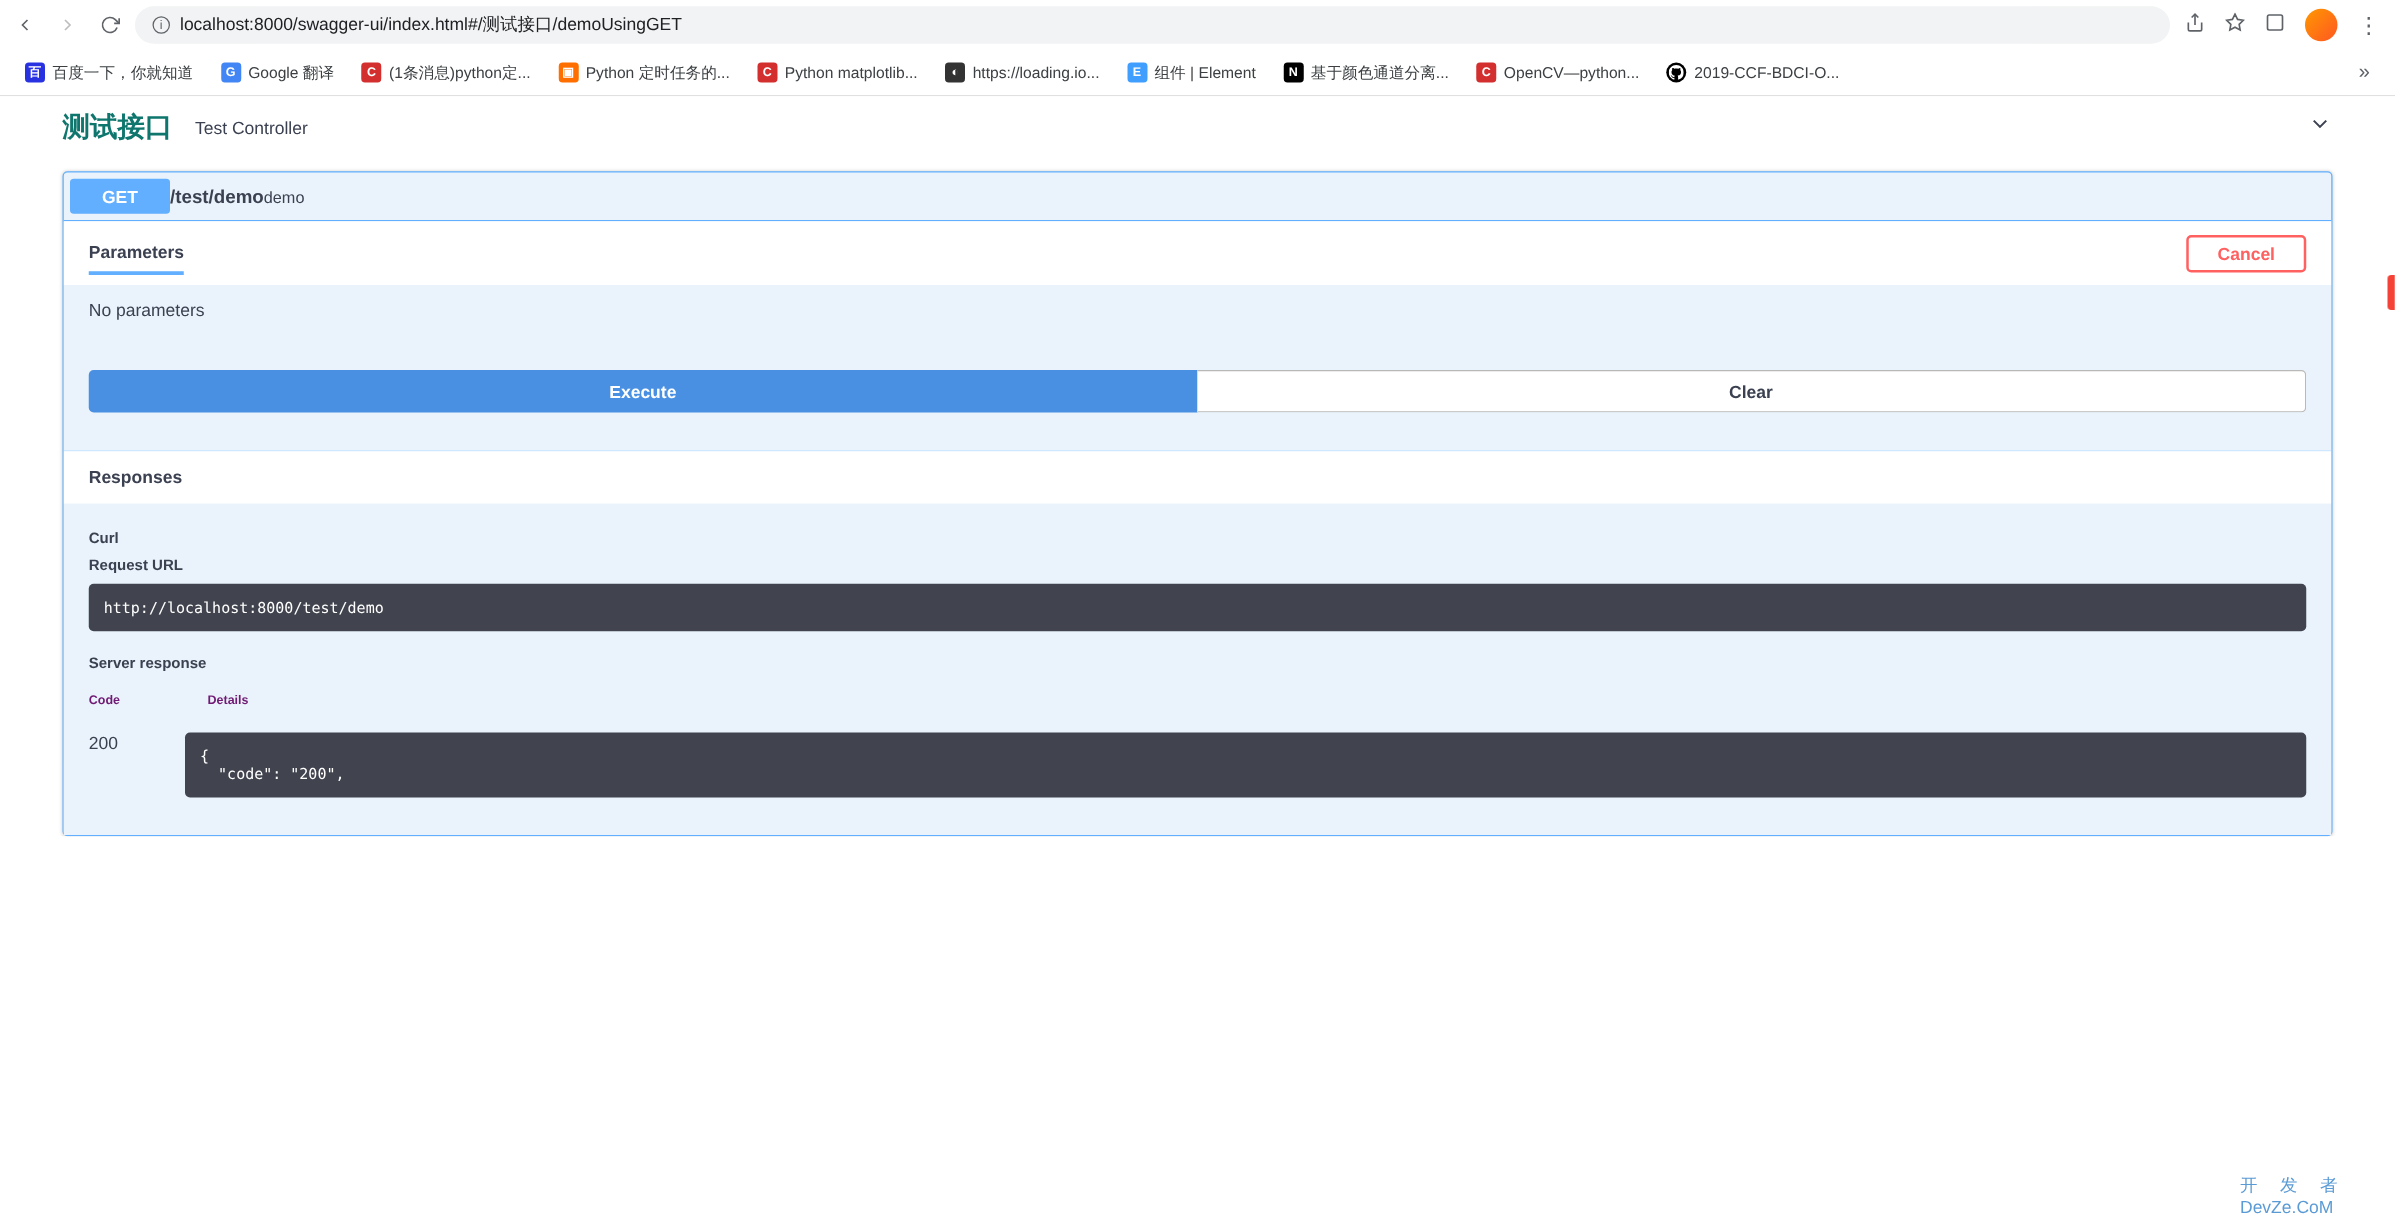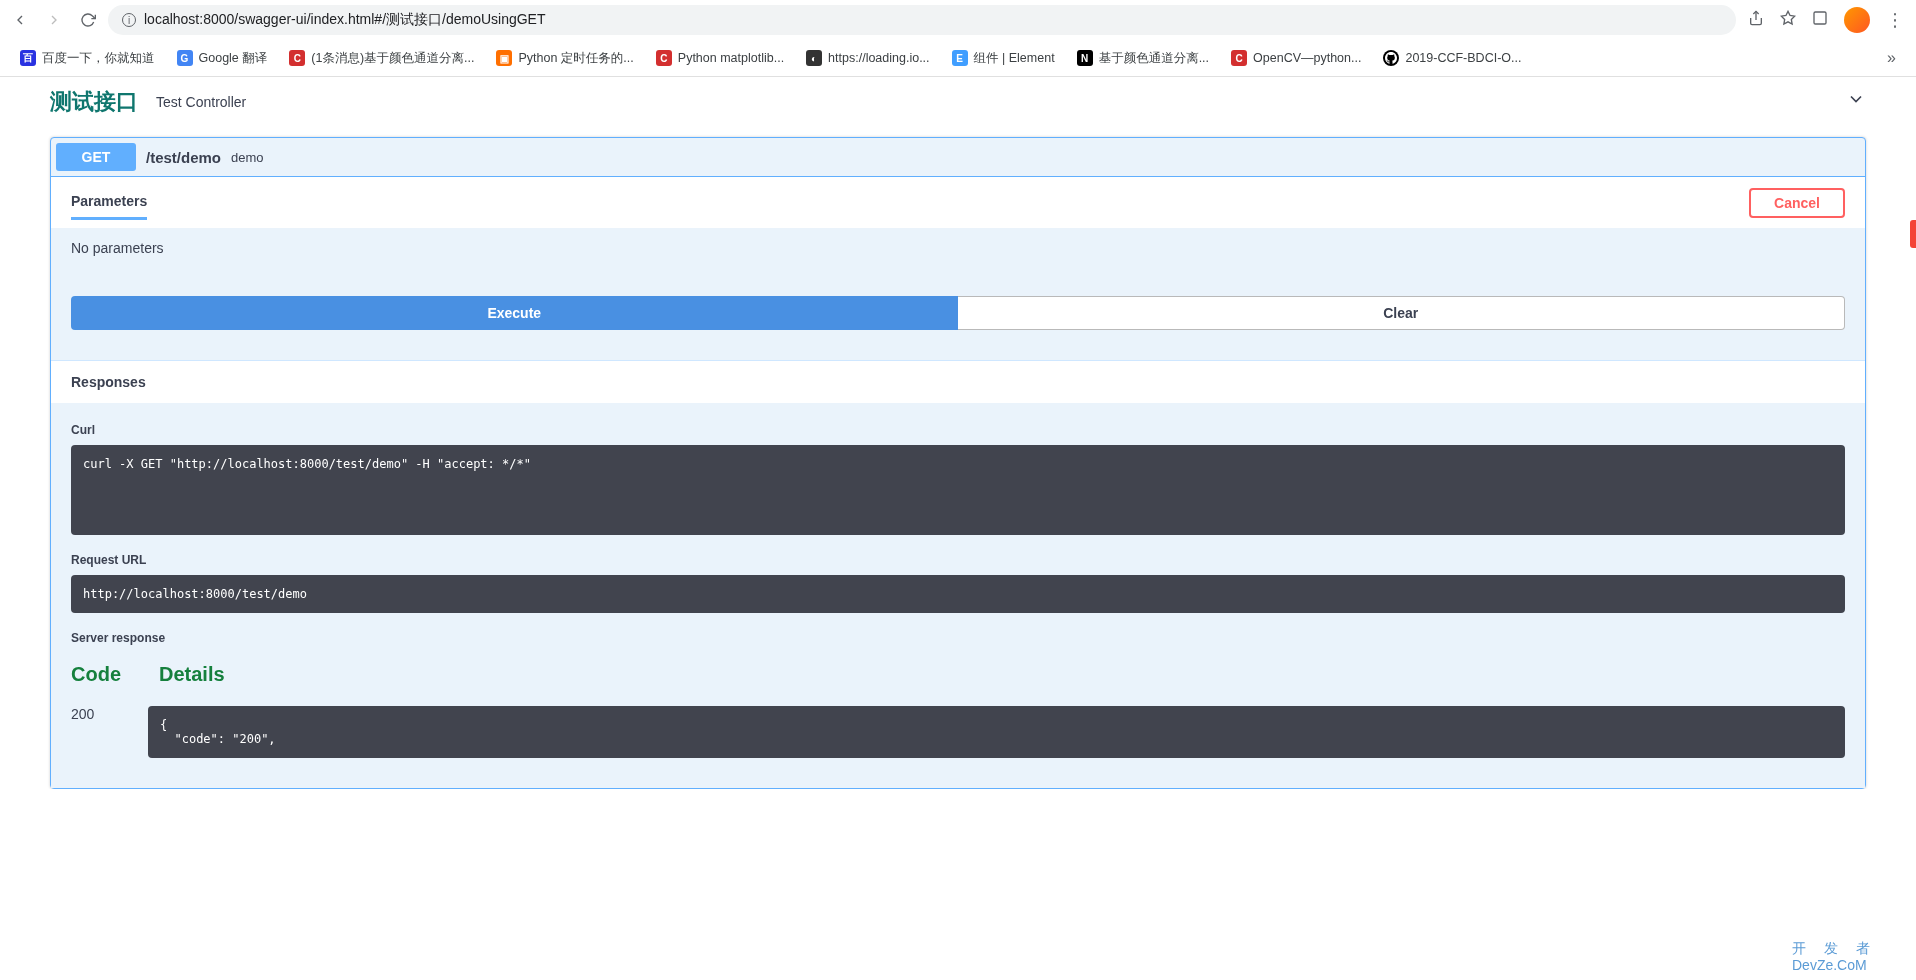--- a/index.html
+++ b/index.html
@@ -34,21 +34,21 @@
     
     
     .swagger-container { padding: 0 50px; background: #fff; }
     
     .tag-header { display: flex; align-items: center; padding: 10px 0 12px 0; gap: 18px; }
     .tag-name { font-size: 22px; font-weight: bold; color: #0f766e; }
     .tag-desc { font-size: 14px; color: #3b4151; }
     .tag-arrow { margin-left: auto; font-size: 22px; color: #3b4151; cursor: pointer; }
     
     .opblock { border: 1px solid #61affe; border-radius: 4px; background: #eaf3fb; margin-top: 8px; box-shadow: 0 0 3px rgba(0,0,0,.19); }
-    .opblock-summary { display: flex; align-items: center; padding: 5px; gap: 10px; cursor: pointer; }
+    .opblock-summary { display: flex; align-items: center; padding: 5px; cursor: pointer; }
     .method-badge { background: #61affe; color: #fff; font-weight: bold; font-size: 14px; padding: 6px 0; width: 80px; text-align: center; border-radius: 3px; font-family: sans-serif; }
     .path { font-size: 15px; font-weight: 600; color: #3b4151; font-family: Liberation Sans, sans-serif; }
     .summary-desc { font-size: 13px; color: #3b4151; }
     
     .opblock-body { border-top: 1px solid #61affe; }
     
     .parameters-header { display: flex; align-items: center; justify-content: space-between; padding: 8px 20px; background: #fff; }
     .tab-parameters { font-size: 14px; font-weight: bold; color: #3b4151; padding: 8px 0; border-bottom: 3px solid #61affe; }
     .cancel-btn { border: 2px solid #ff6060; color: #ff6060; background: transparent; padding: 5px 23px; font-size: 14px; font-weight: bold; border-radius: 4px; cursor: pointer; font-family: sans-serif; }
     
@@ -60,21 +60,21 @@
     .clear-btn { flex: 1; background: #fff; color: #3b4151; border: 1px solid #b9b9b9; padding: 8px 40px; font-size: 14px; font-weight: bold; border-top-right-radius: 4px; border-bottom-right-radius: 4px; border-left: none; cursor: pointer; font-family: sans-serif; }
     
     .responses-header { padding: 12px 20px; background: #fff; border-top: 1px solid rgba(97,175,254,.3); }
     .responses-title { font-size: 14px; font-weight: bold; color: #3b4151; }
     
     .responses-body { background: #eaf3fb; padding: 20px; }
     .section-label { font-size: 12px; font-weight: bold; color: #3b4151; margin-bottom: 8px; font-family: sans-serif; }
     .code-block { background: #41444e; color: #fff; padding: 12px; border-radius: 4px; font-family: monospace; font-size: 12px; margin-bottom: 18px; min-height: 90px; white-space: pre-wrap; }
     .code-block.small { min-height: auto; }
     
-    .response-table-header { display: flex; gap: 38px; padding: 10px 0; font-size: 20px; font-weight: bold; color: #15803d; }
+    .response-table-header { display: flex; gap: 70px; padding: 10px 0; font-size: 10px; font-weight: bold; color: #701a75; }
     .response-row { display: flex; gap: 37px; padding: 10px 0; align-items: flex-start; }
     .code-col { font-size: 14px; color: #3b4151; width: 40px; }
     .details-col { flex: 1; }
     .response-body-label { font-size: 12px; font-weight: bold; margin-bottom: 8px; }
     .response-body-code { background: #41444e; color: #fff; padding: 12px; border-radius: 4px; font-family: monospace; font-size: 12px; white-space: pre-wrap; }
     
     .watermark { position: fixed; bottom: 6px; right: 28px; text-align: left; color: #5b9bd5; font-size: 14px; line-height: 1.2; }
     .watermark .cn { letter-spacing: 18px; }
     .red-bar { position: fixed; right: 0; top: 220px; width: 6px; height: 28px; background: #f44336; border-radius: 3px 0 0 3px; }
   </style>
@@ -132,21 +132,21 @@
     <div class="bookmark">
         <span class="bk-icon bk-baidu">百</span>
         <span>百度一下，你就知道</span>
       </div>
     <div class="bookmark">
         <span class="bk-icon bk-google">G</span>
         <span>Google 翻译</span>
       </div>
     <div class="bookmark">
         <span class="bk-icon bk-c">C</span>
-        <span>(1条消息)基于颜色通道分离...</span>
+        <span>(1条消息)python定...</span>
       </div>
     <div class="bookmark">
         <span class="bk-icon bk-py">▣</span>
         <span>Python 定时任务的...</span>
       </div>
     <div class="bookmark">
         <span class="bk-icon bk-c">C</span>
         <span>Python matplotlib...</span>
       </div>
     <div class="bookmark">
@@ -208,21 +208,20 @@
           <button class="clear-btn">Clear</button>
         </div>
       </div>
 
       <div class="responses-header">
         <span class="responses-title">Responses</span>
       </div>
 
       <div class="responses-body">
         <div class="section-label">Curl</div>
-        <div class="code-block">curl -X GET "http://localhost:8000/test/demo" -H "accept: */*"</div>
 
         <div class="section-label">Request URL</div>
         <div class="code-block small">http://localhost:8000/test/demo</div>
 
         <div class="section-label">Server response</div>
 
         <div class="response-table-header">
           <span>Code</span>
           <span>Details</span>
         </div>

